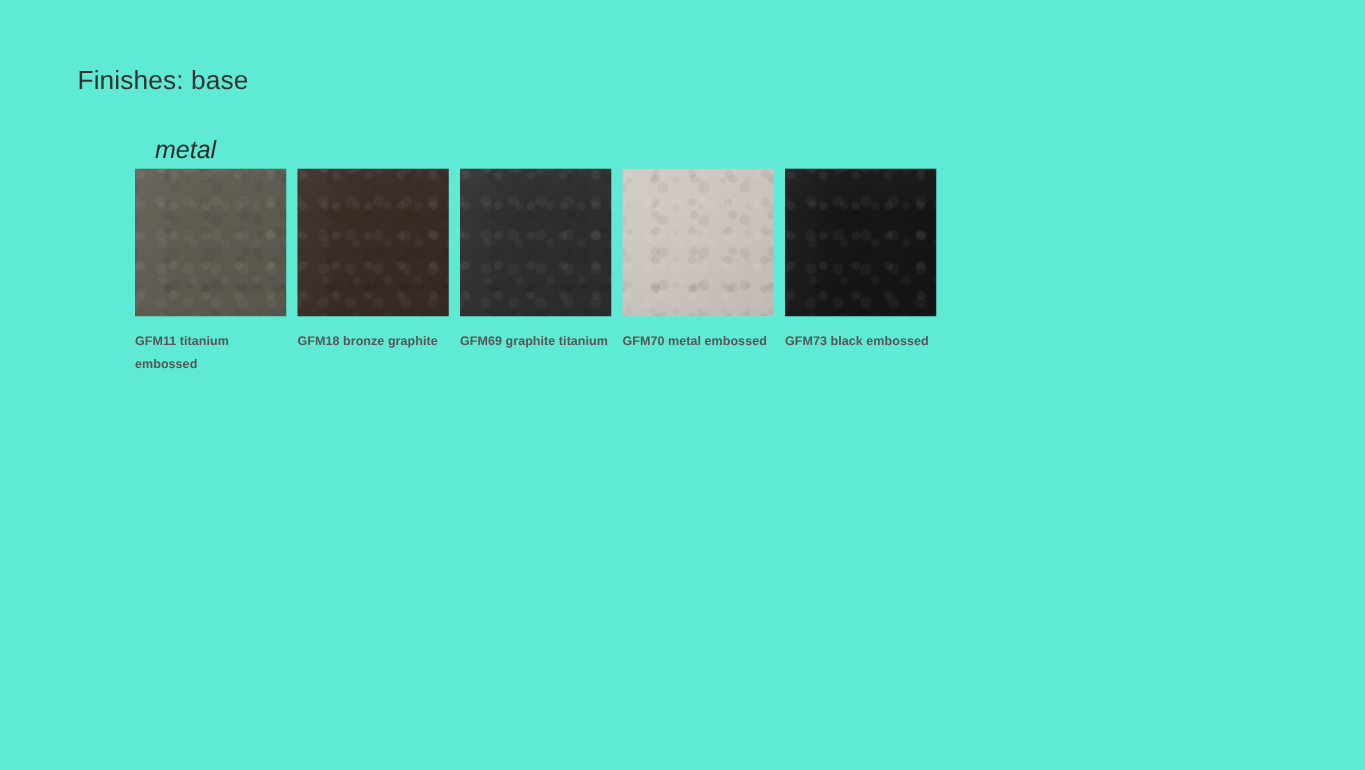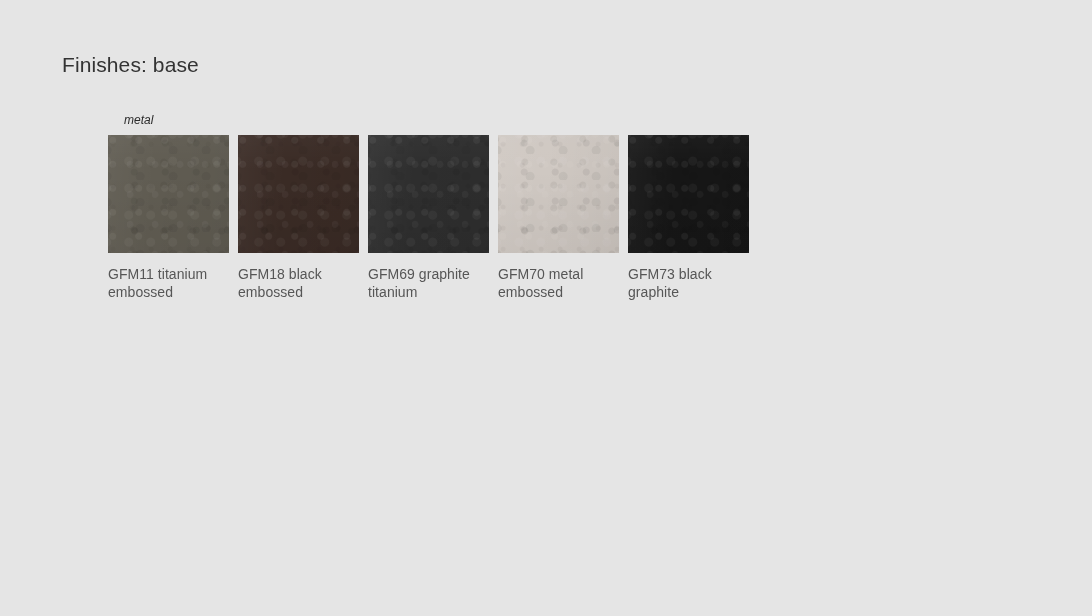--- a/index.html
+++ b/index.html
@@ -38,21 +38,21 @@
   
   .finish-group {
     position: absolute;
     left: 108px;
     top: 110px;
   }
   .group-label {
     position: absolute;
     left: 16px;
     top: 0px;
-    font-size: 12px;
+    font-size: 20px;
     font-style: italic;
     font-weight: 400;
     color: #2b2b2b;
     line-height: 20px;
     white-space: nowrap;
   }
 
   
   .swatch-row {
     position: absolute;
@@ -95,62 +95,62 @@
     position: absolute;
     inset: 0;
     background:
       linear-gradient(95deg, rgba(255,255,255,0.045) 0%, rgba(255,255,255,0.0) 38%, rgba(0,0,0,0.035) 100%),
       linear-gradient(180deg, rgba(255,255,255,0.030) 0%, rgba(0,0,0,0.0) 30%, rgba(0,0,0,0.045) 100%);
     pointer-events: none;
   }
 
   .swatch-label {
     margin-top: 12px;
-    font-size: 14px;
-    font-weight: 400;
+    font-size: 10px;
+    font-weight: 700;
     line-height: 18px;
     color: #565656;
     letter-spacing: 0.05px;
     max-width: 121px;
   }
 </style>
 </head>
 <body style="background: rgb(255, 255, 255);">
 
-<div class="page" style="background: #e5e5e5;">
+<div class="page" style="background: #5eead4;">
 
   <div class="page-title">Finishes: base</div>
 
   <div class="finish-group">
 
     <div class="group-label">metal</div>
 
     <div class="swatch-row">
 
       <div class="swatch-cell">
         <div class="swatch-chip" style="background-color: rgb(96, 92, 82);"></div>
         <div class="swatch-label">GFM11 titanium embossed</div>
       </div>
 
       <div class="swatch-cell">
         <div class="swatch-chip" style="background-color: rgb(58, 43, 37);"></div>
-        <div class="swatch-label">GFM18 black embossed</div>
+        <div class="swatch-label">GFM18 bronze graphite</div>
       </div>
 
       <div class="swatch-cell">
         <div class="swatch-chip" style="background-color: rgb(46, 46, 46);"></div>
         <div class="swatch-label">GFM69 graphite titanium</div>
       </div>
 
       <div class="swatch-cell">
         <div class="swatch-chip" style="background-color: rgb(207, 200, 194);"></div>
         <div class="swatch-label">GFM70 metal embossed</div>
       </div>
 
       <div class="swatch-cell">
         <div class="swatch-chip" style="background-color: rgb(22, 22, 22);"></div>
-        <div class="swatch-label">GFM73 black graphite</div>
+        <div class="swatch-label">GFM73 black embossed</div>
       </div>
 
     </div>
   </div>
 
 </div>
 
 </body></html>

